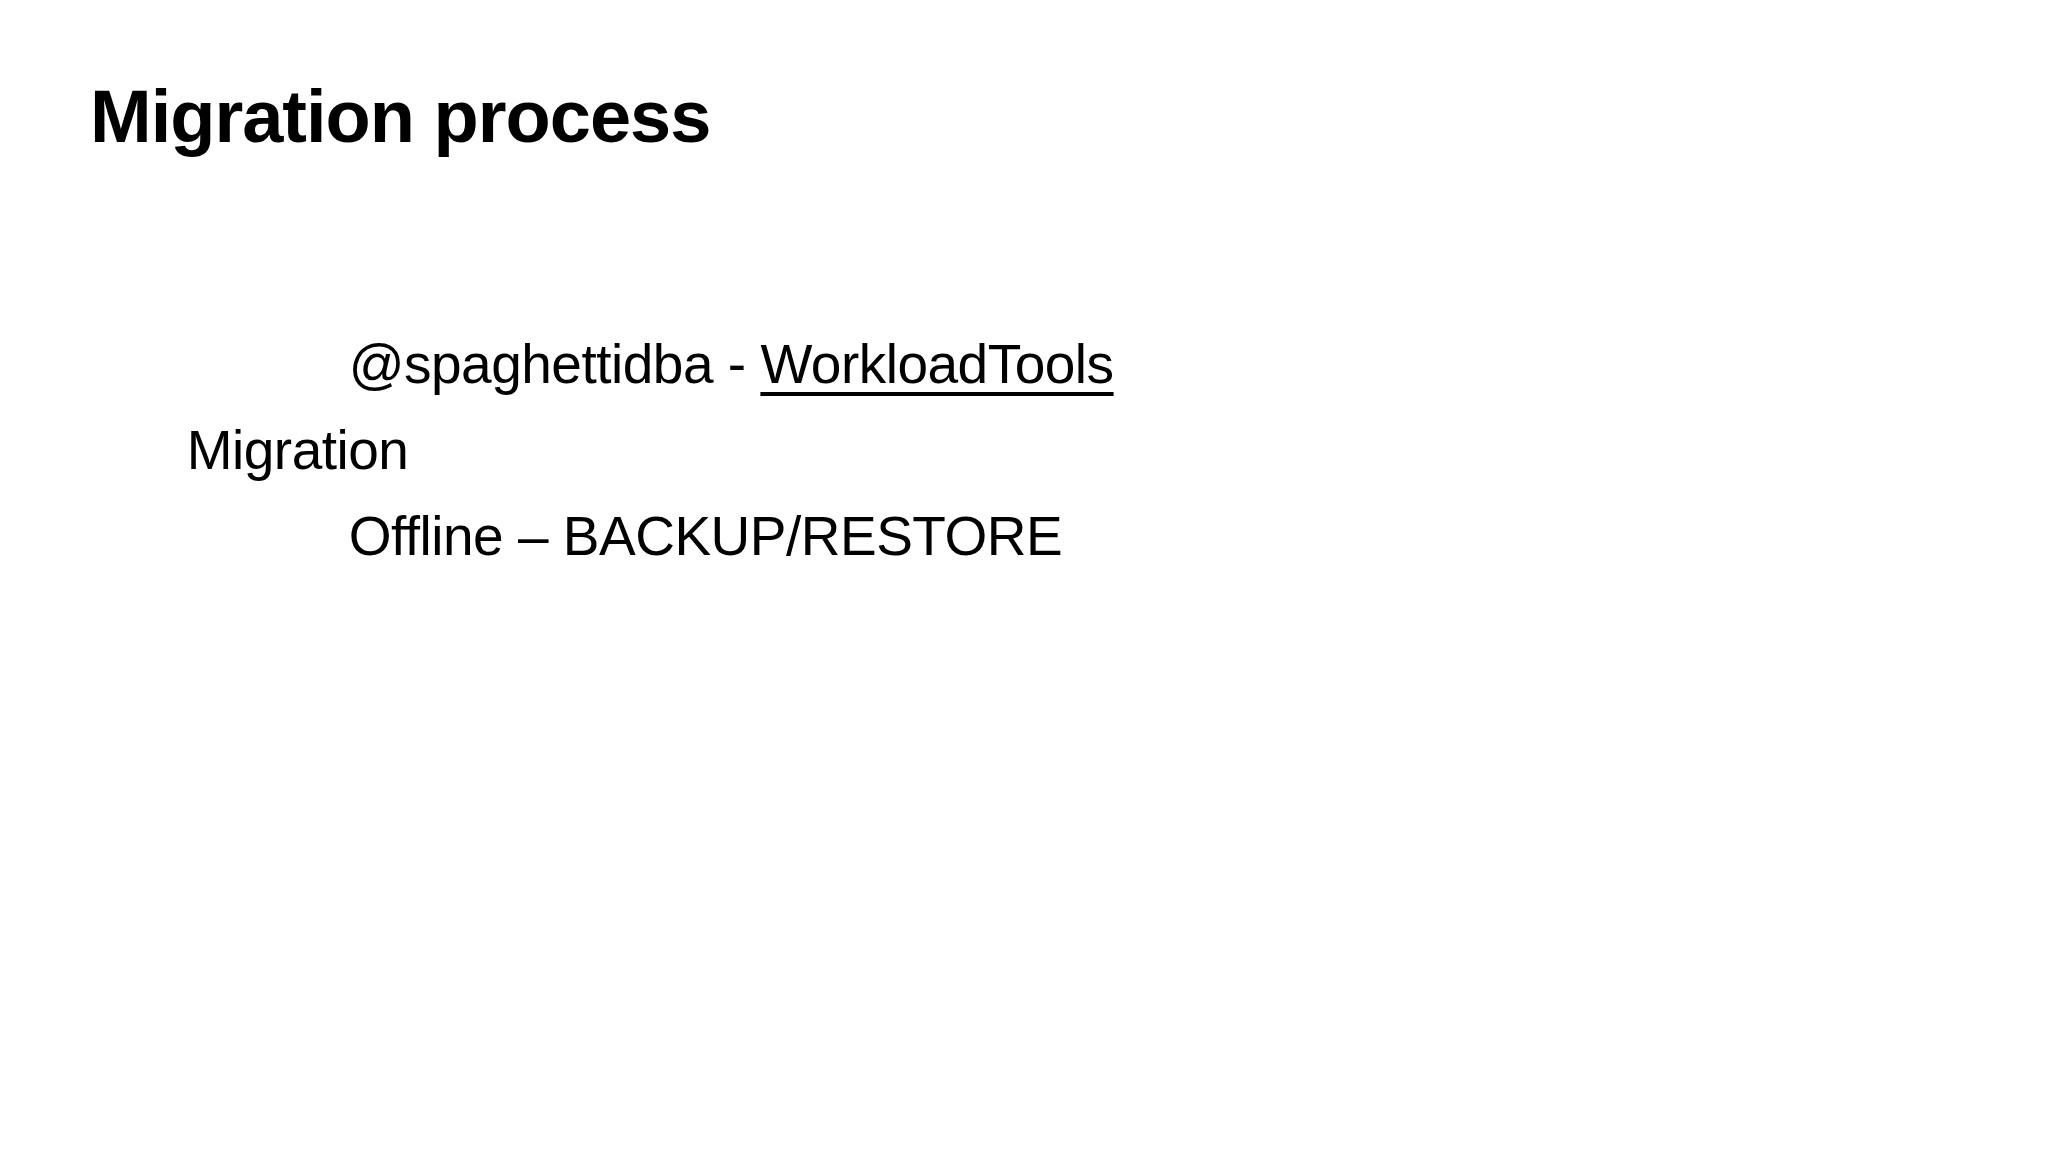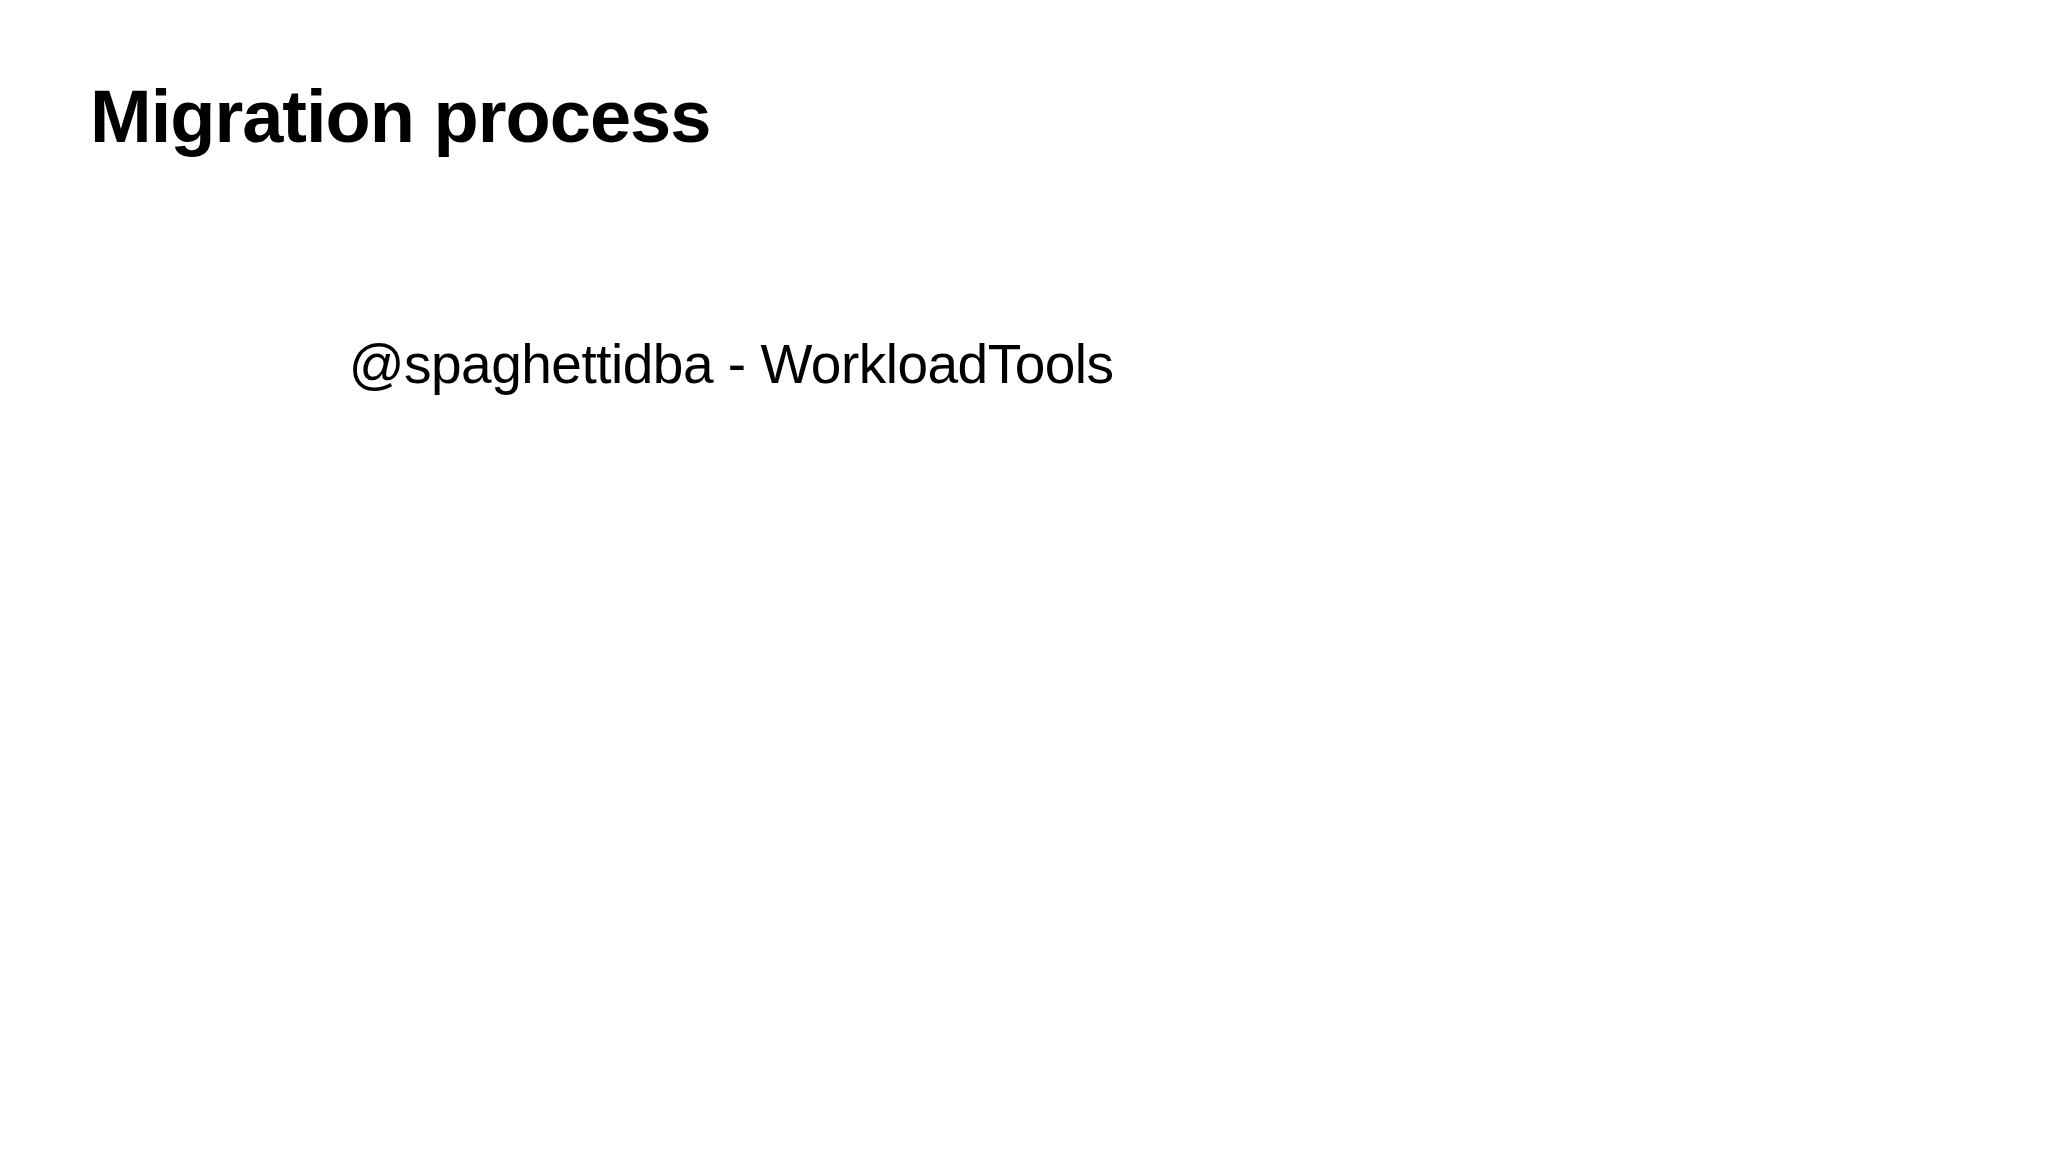--- a/index.html
+++ b/index.html
@@ -34,20 +34,21 @@
     line-height: 86px;
     font-size: 55px;
     font-weight: 300;
     letter-spacing: -0.5px;
     white-space: pre;
   }
   .level-1 { padding-left: 0; }
   .level-2 { padding-left: 162px; }
   a.inline-link {
     color: inherit;
+    text-decoration: underline;
     text-decoration-thickness: 4px;
     text-underline-offset: 9px;
     cursor: pointer;
   }
 </style>
 </head>
 <body>
 
 <div class="slide" style="background: rgb(255, 255, 255); color: rgb(0, 0, 0);">
 
@@ -56,17 +57,23 @@
   <div class="outline">
 
 
 
 
 
     <div class="line level-2">
       <span>@spaghettidba - </span><a class="inline-link" style="color: rgb(0, 0, 0);">WorkloadTools</a>
     </div>
 
+    <div class="line level-1">
+      <span>Migration</span>
+    </div>
 
+    <div class="line level-2">
+      <span>Offline – BACKUP/RESTORE</span>
+    </div>
 
 
   </div>
 </div>
 
 </body></html>

